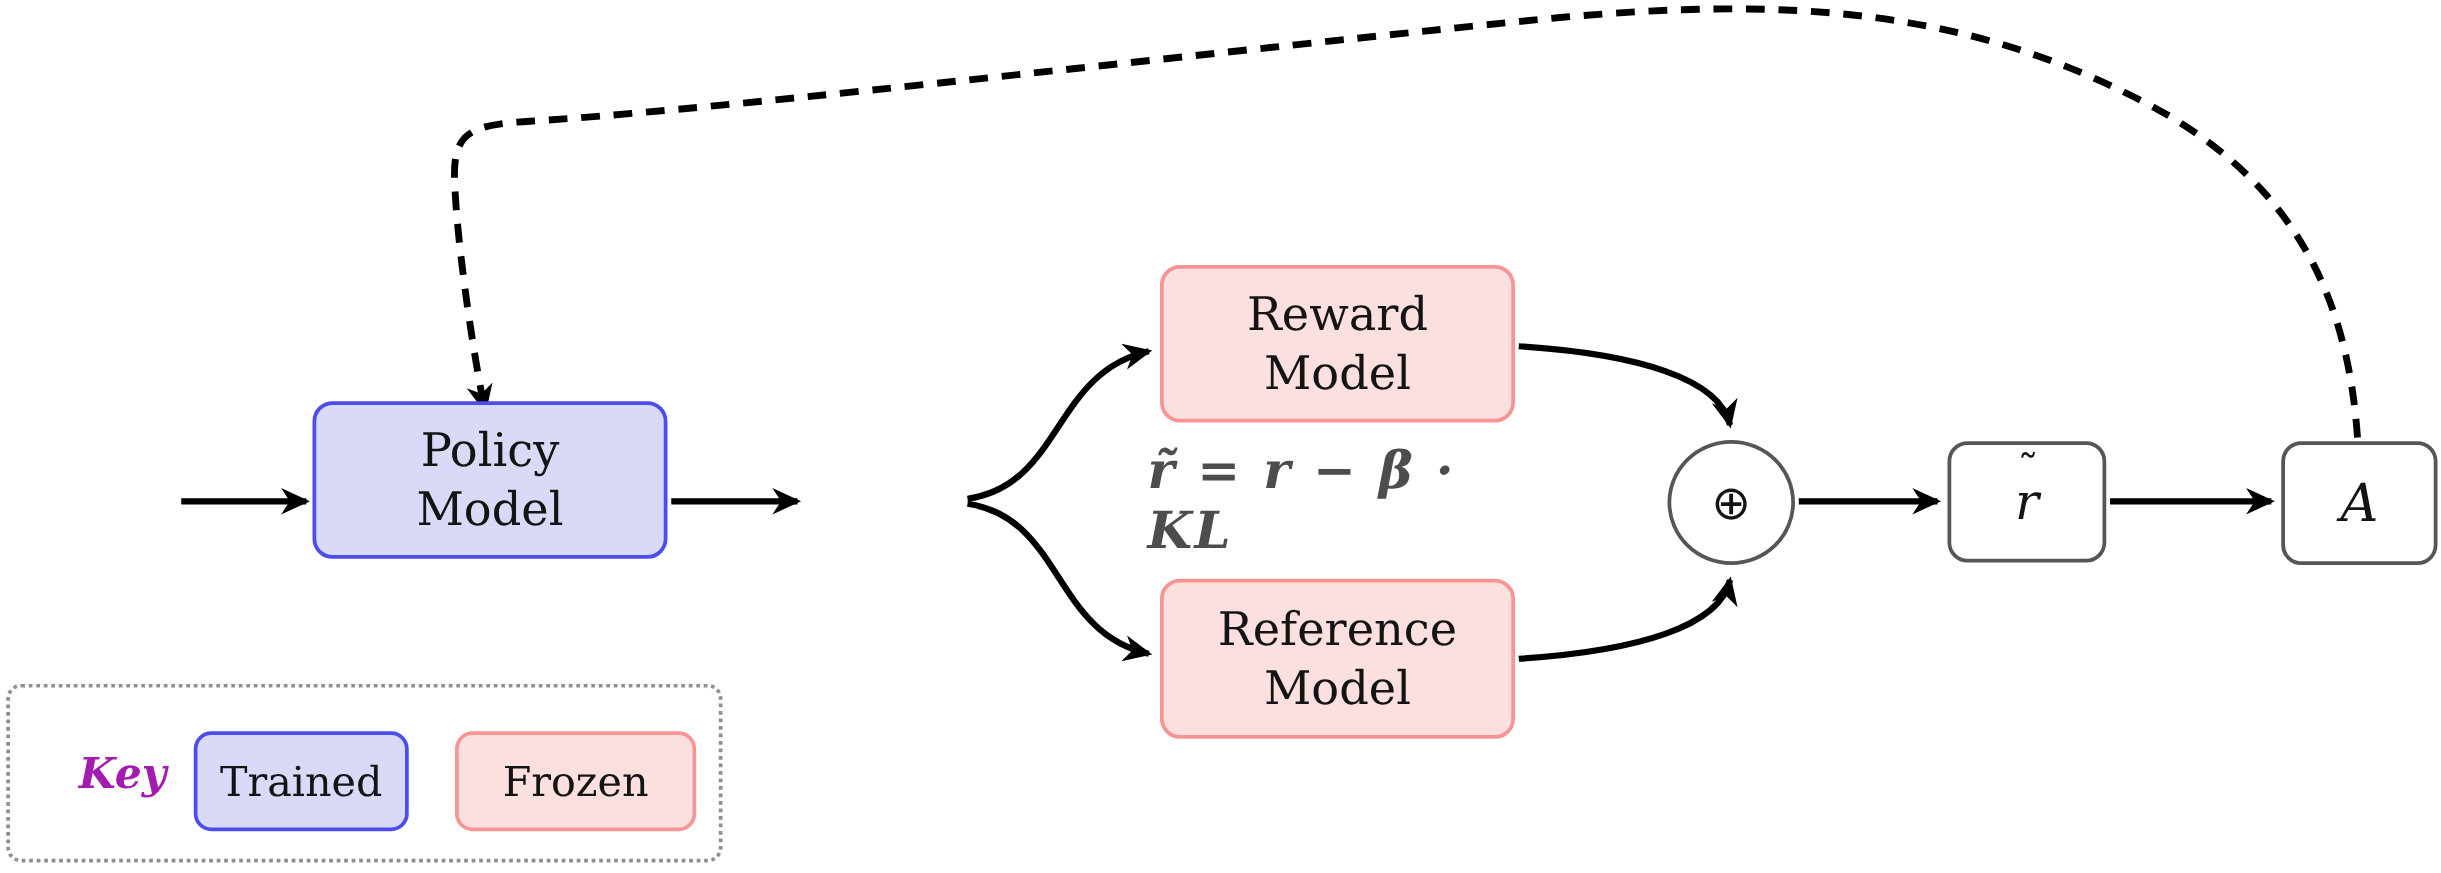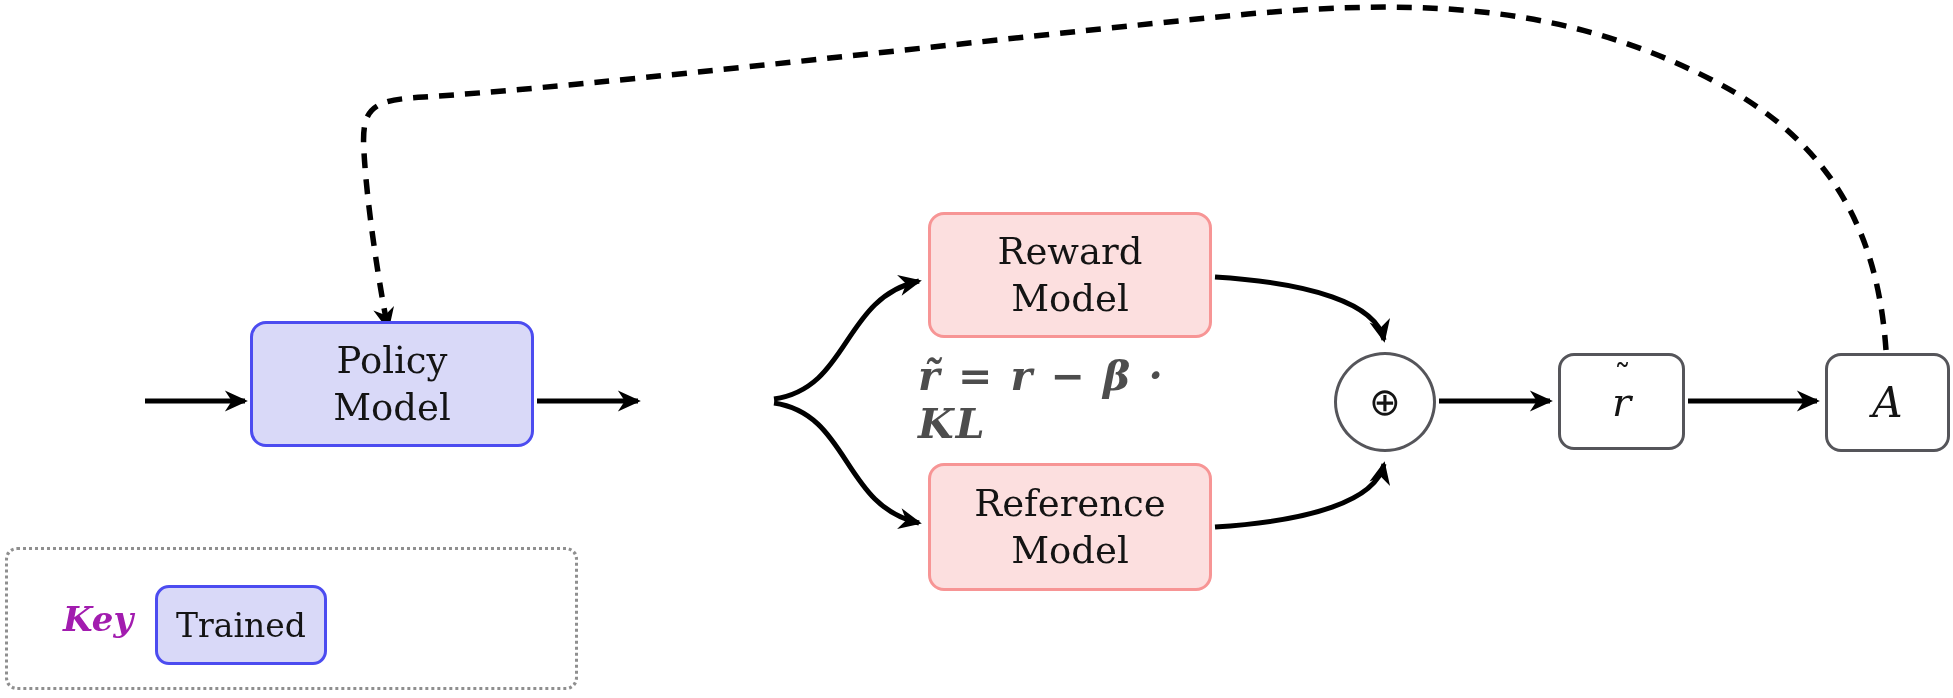--- a/index.html
+++ b/index.html
@@ -136,15 +136,16 @@
     <span class="tilded"><span class="accent">˜</span><span>r</span></span>
   </div>
 
   <div class="node" style="left:1825px;top:353px;width:125px;height:99px;">
     <span class="mathvar" style="font-size:42px;">A</span>
   </div>
 
   <div class="key-box" style="left:5px;top:547px;width:573px;height:143px;">
     <span class="key-title">Key</span>
     <div class="chip trained">Trained</div>
+    <div class="chip frozen">Frozen</div>
   </div>
 
 </div>
 
 </body></html>

